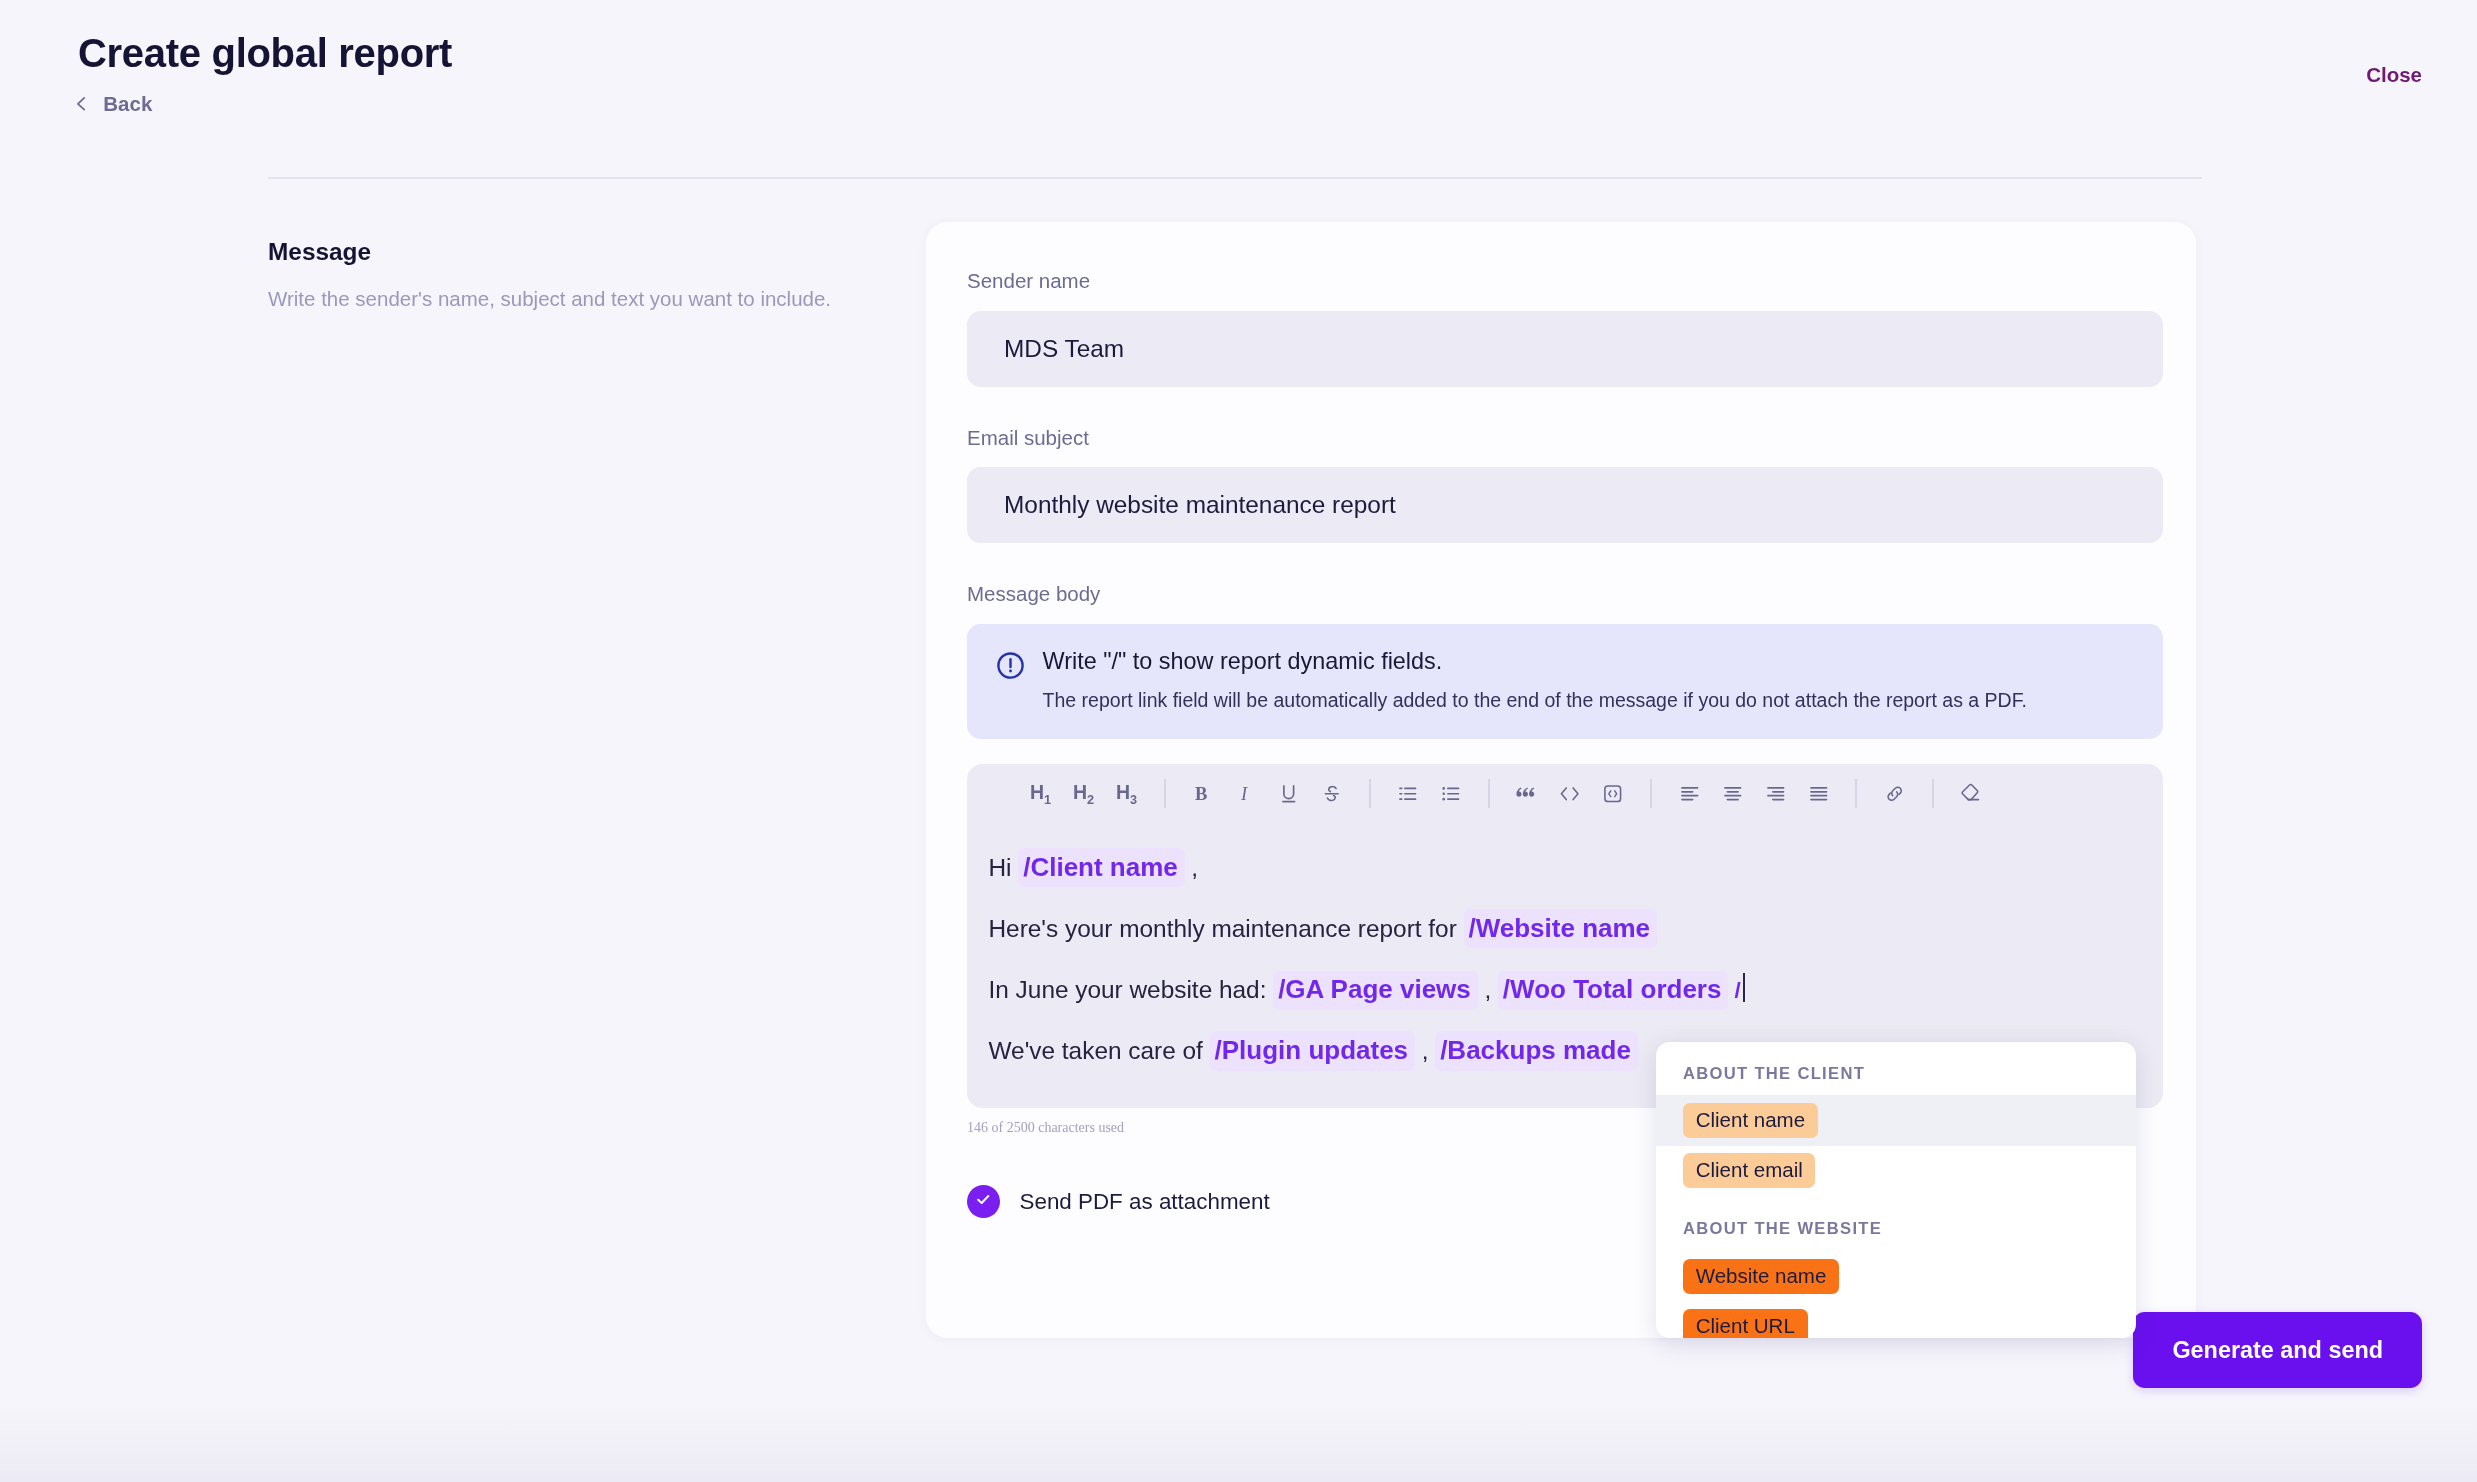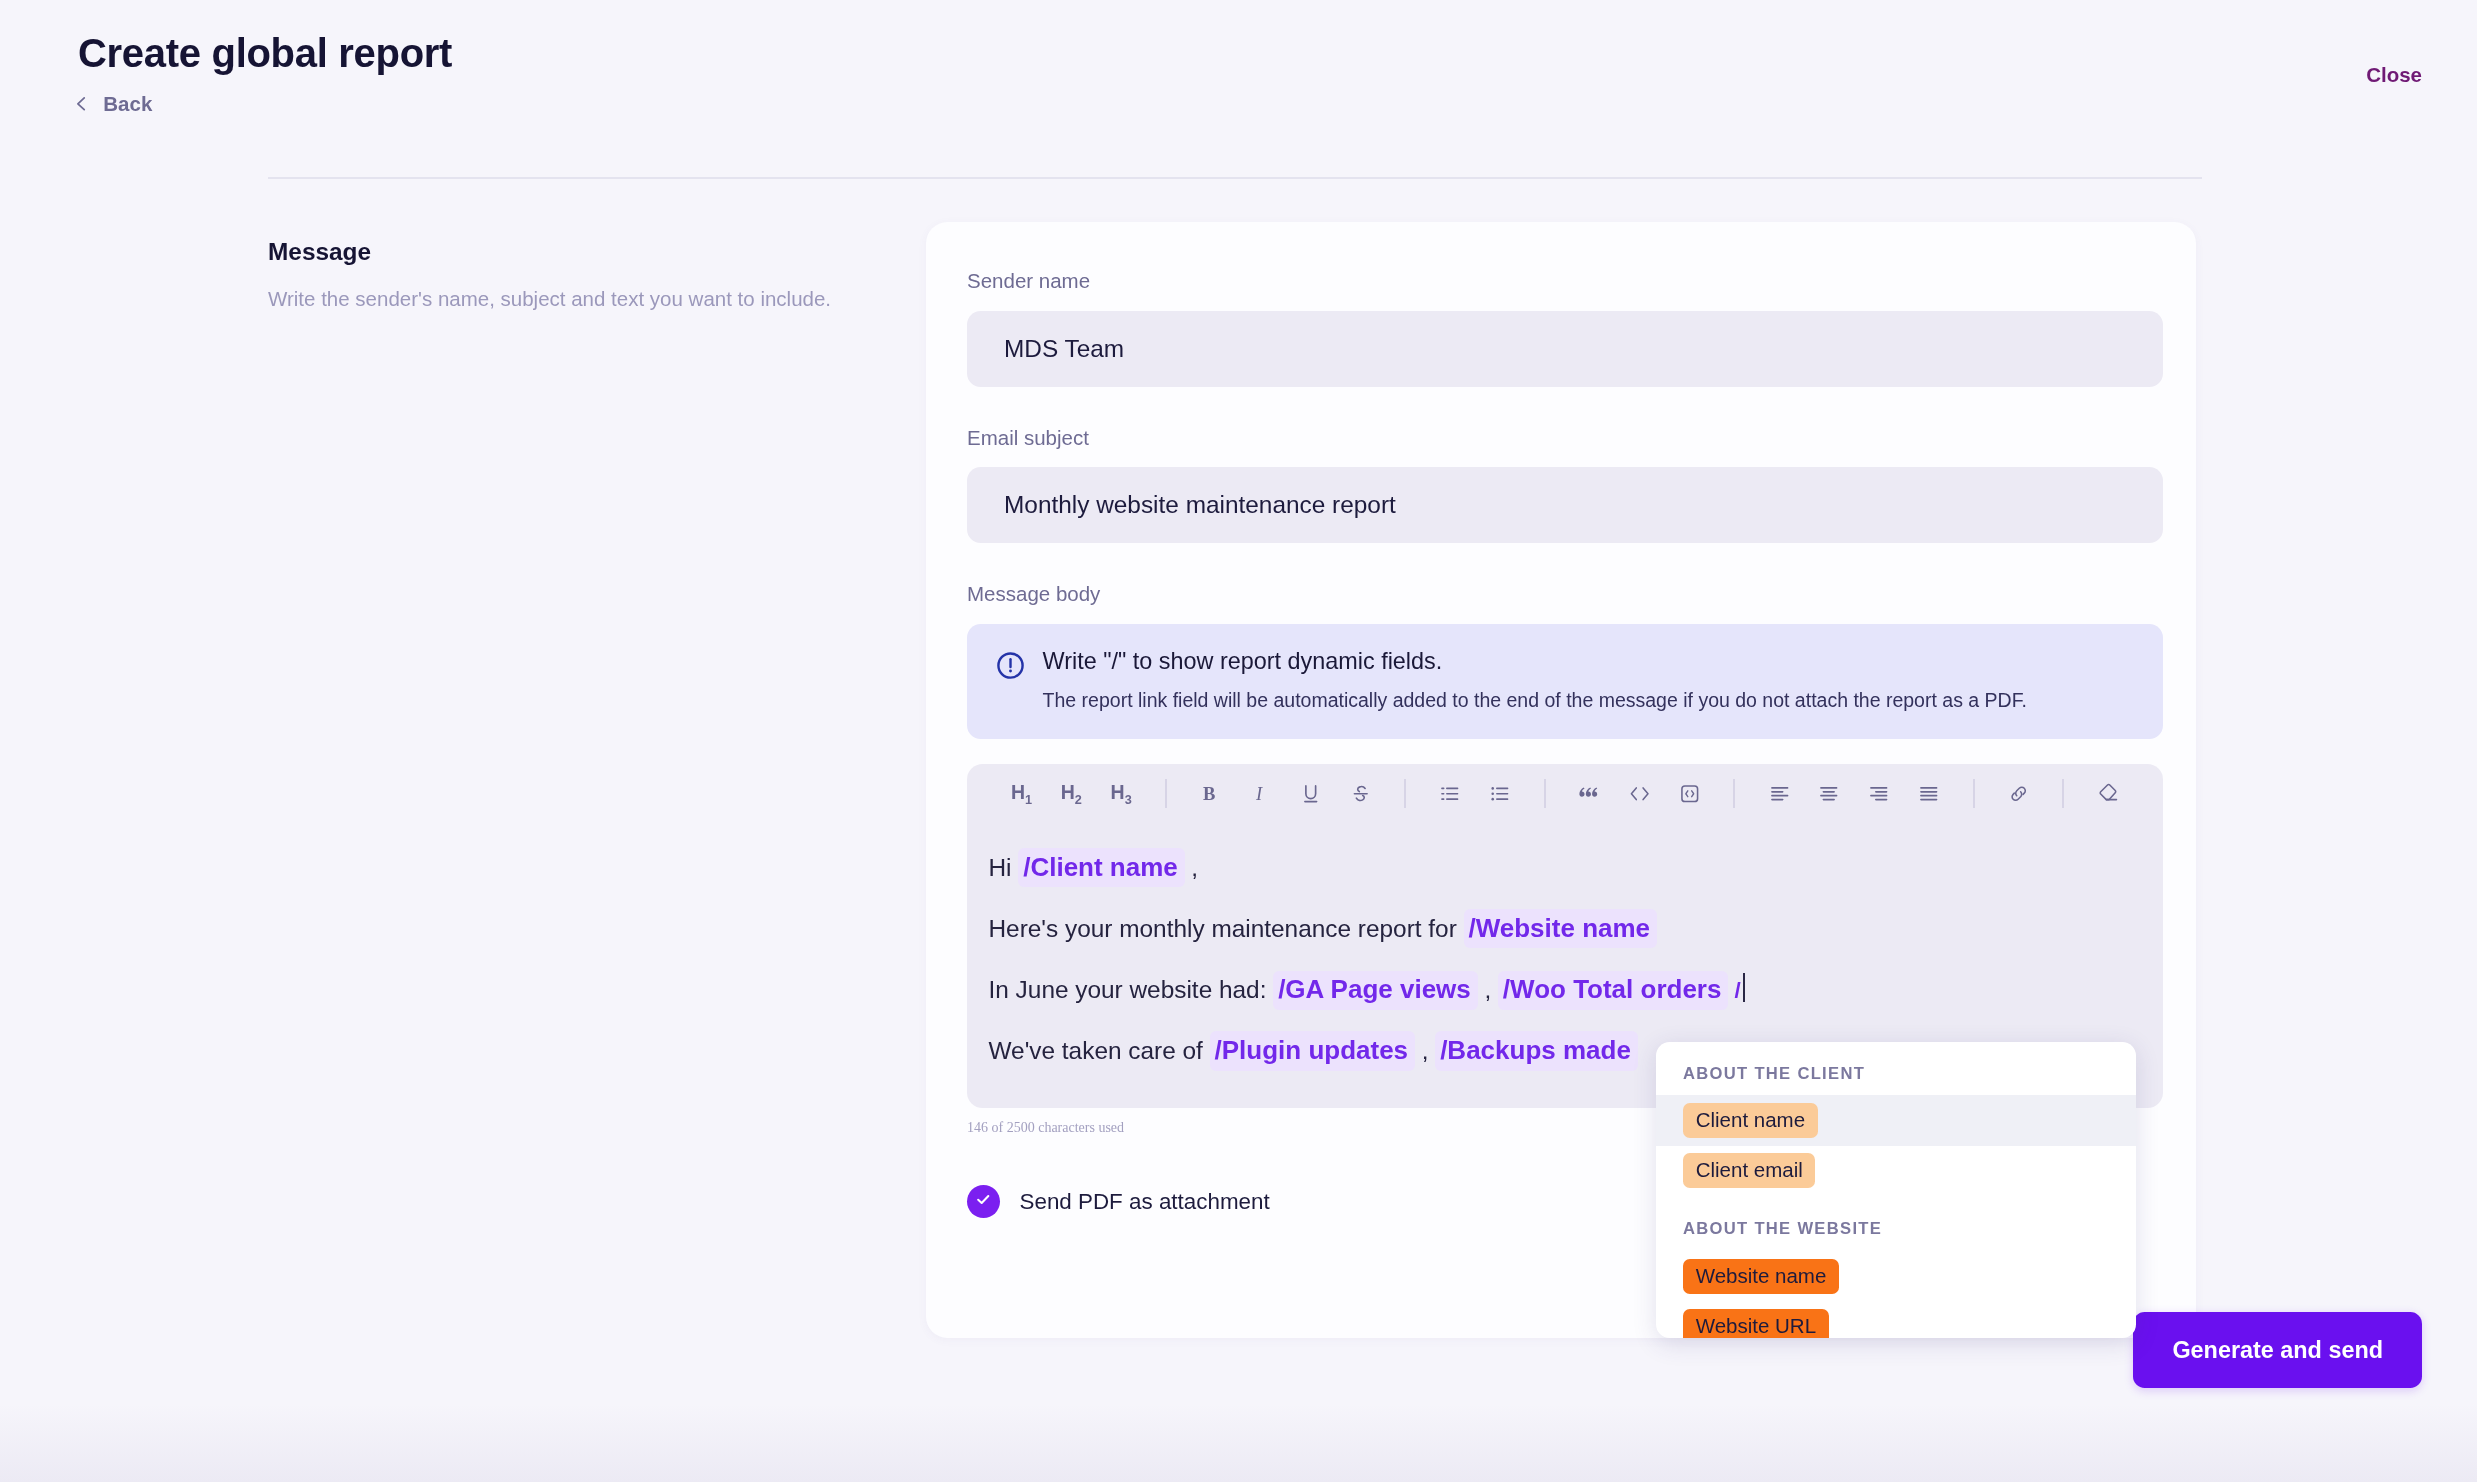--- a/index.html
+++ b/index.html
@@ -85,21 +85,21 @@
   
   .editor {
     margin-top: 25px;
     width: 1196px;
     background: #eceaf4;
     border-radius: 15.6px;
     overflow: hidden;
   }
   .toolbar {
     height: 60px; display: flex; align-items: center;
-    padding: 0 33px; gap: 0; justify-content: space-between;
+    padding: 0 52px; gap: 0;
   }
   .tb-btn {
     width: 43px; height: 43px; display: flex; align-items: center;
     justify-content: center; cursor: pointer; color: #6a678f;
     border-radius: 5.9px;
   }
   .tb-h { font-size: 19.5px; font-weight: 700; color: #6a678f; letter-spacing: 0; }
   .tb-h sub { font-size: 12.7px; font-weight: 700; }
   .tb-sep { width: 2px; height: 29px; background: #d7d4e6; margin: 0 15.6px; }
 
@@ -393,21 +393,21 @@
     </div>
     <div class="dd-item">
       <span class="dd-chip client">Client email</span>
     </div>
     <div class="dd-spacer"></div>
     <div class="dd-group-label">ABOUT THE WEBSITE</div>
     <div class="dd-item">
       <span class="dd-chip website">Website name</span>
     </div>
     <div class="dd-item">
-      <span class="dd-chip website">Website URL</span>
+      <span class="dd-chip website">Client URL</span>
     </div>
   </div>
 
   <button class="primary-btn">Generate and send</button>
   <div class="bottom-fade"></div>
 
 </div>
 
 
 </body></html>

